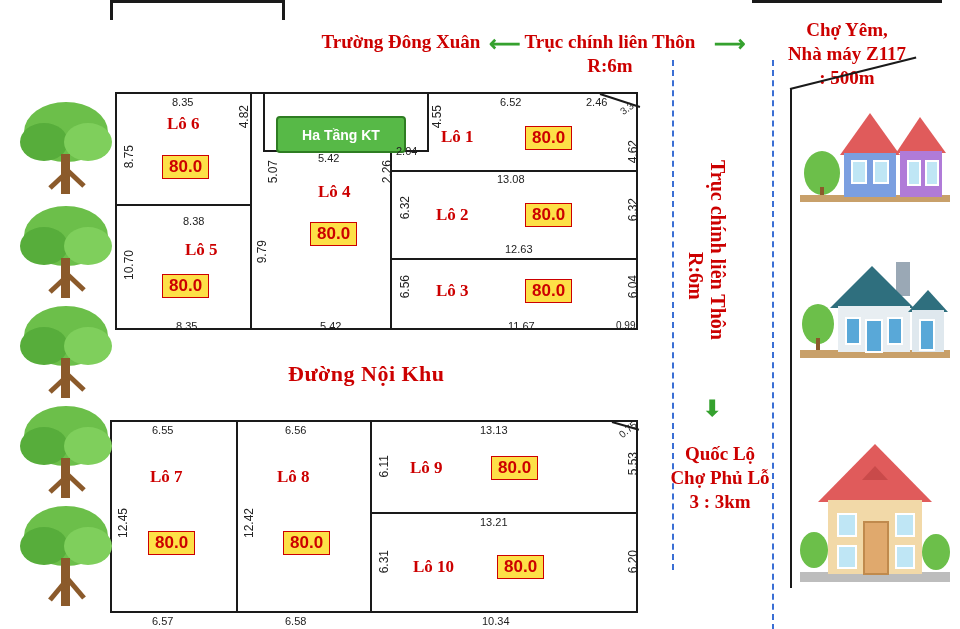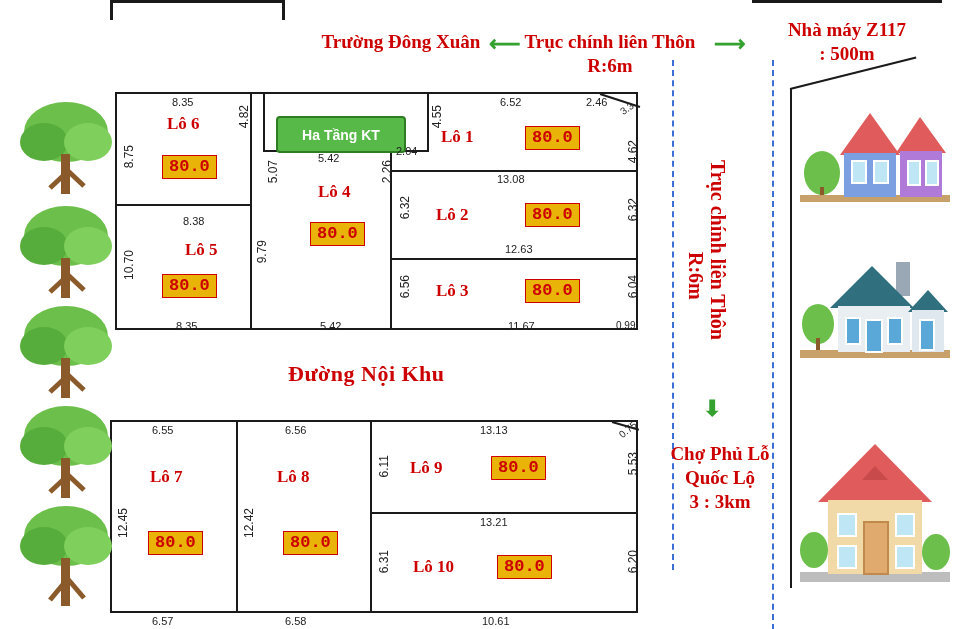--- a/index.html
+++ b/index.html
@@ -22,22 +22,22 @@
   }
   .dim-v{
     color:#222;font-size:12px;font-family:"Liberation Sans", sans-serif;
     writing-mode:vertical-rl; transform:rotate(180deg);
   }
   .lot-label{
     color:#cc0000;font-weight:bold;font-size:17px;
     font-family:"Liberation Serif", serif;
   }
   .area-badge{
-    background:#eab308;color:#cc0000;font-weight:bold;font-size:17px;
-    font-family:Liberation Mono, monospace;
+    background:#fde047;color:#cc0000;font-weight:bold;font-size:17px;
+    font-family:Liberation Sans, sans-serif;
     border:1px solid #cc0000;padding:1px 6px;
     display:inline-block;line-height:1.15;
   }
   .road-label{
     color:#cc0000;font-weight:bold;font-size:22px;
     font-family:"Liberation Serif", serif;letter-spacing:.5px;
   }
   .road-label-v{
     color:#cc0000;font-weight:bold;font-size:20px;
     font-family:"Liberation Serif", serif;
@@ -63,20 +63,21 @@
 <div class="abs arrow-g" style="left:489px;top:33px;">⟵</div>
 
 <div class="abs red-head" style="left:512px;top:30px;text-align:center;width:196px;">
   <div>Trục chính liên Thôn</div>
   <div>R:6m</div>
 </div>
 
 <div class="abs arrow-g" style="left:714px;top:33px;">⟶</div>
 
 <div class="abs red-head" style="left:752px;top:18px;text-align:center;width:190px;">
+  <div>Chợ Yêm,</div>
   <div>Nhà máy Z117</div>
   <div>: 500m</div>
 </div>
 
 <div class="abs plot-line" style="left:110px;top:0px;width:175px;height:3px;"></div>
 <div class="abs plot-line" style="left:110px;top:0px;width:3px;height:20px;"></div>
 <div class="abs plot-line" style="left:282px;top:0px;width:3px;height:20px;"></div>
 <div class="abs plot-line" style="left:752px;top:0px;width:190px;height:3px;"></div>
 
 <div class="abs plot-line" style="left:115px;top:92px;width:523px;height:2px;"></div>
@@ -160,21 +161,21 @@
 <div class="abs dim" style="left:618px;top:424px;font-size:10px;transform:rotate(-40deg);">0.75</div>
 <div class="abs dim-v" style="left:377px;top:455px;">6.11</div>
 <div class="abs dim-v" style="left:626px;top:452px;">5.53</div>
 <div class="abs dim-v" style="left:116px;top:508px;">12.45</div>
 <div class="abs dim-v" style="left:242px;top:508px;">12.42</div>
 <div class="abs dim" style="left:480px;top:516px;">13.21</div>
 <div class="abs dim-v" style="left:377px;top:550px;">6.31</div>
 <div class="abs dim-v" style="left:626px;top:550px;">6.20</div>
 <div class="abs dim" style="left:152px;top:615px;">6.57</div>
 <div class="abs dim" style="left:285px;top:615px;">6.58</div>
-<div class="abs dim" style="left:482px;top:615px;">10.61</div>
+<div class="abs dim" style="left:482px;top:615px;">10.34</div>
 
 <div class="abs lot-label" style="left:150px;top:467px;">Lô 7</div>
 <div class="abs area-badge" style="left:148px;top:531px;">80.0</div>
 
 <div class="abs lot-label" style="left:277px;top:467px;">Lô 8</div>
 <div class="abs area-badge" style="left:283px;top:531px;">80.0</div>
 
 <div class="abs lot-label" style="left:410px;top:458px;">Lô 9</div>
 <div class="abs area-badge" style="left:491px;top:456px;">80.0</div>
 
@@ -183,22 +184,22 @@
 
 <div class="abs" style="left:672px;top:60px;width:0;height:510px;border-left:2px dashed #3b6fd4;"></div>
 <div class="abs" style="left:772px;top:60px;width:0;height:570px;border-left:2px dashed #3b6fd4;"></div>
 
 <div class="abs road-label-v" style="left:706px;top:160px;">Trục chính liên Thôn</div>
 <div class="abs road-label-v" style="left:684px;top:252px;">R:6m</div>
 
 <div class="abs arrow-g" style="left:703px;top:398px;">⬇</div>
 
 <div class="abs red-head" style="left:650px;top:442px;width:140px;text-align:center;">
+  <div>Quốc Lộ</div>
   <div>Chợ Phủ Lỗ</div>
-  <div>Quốc Lộ</div>
   <div>3 : 3km</div>
 </div>
 
 <div class="abs plot-line" style="left:790px;top:88px;width:2px;height:500px;"></div>
 <div class="abs plot-line" style="left:790px;top:88px;width:130px;height:2px;transform:rotate(-14deg);transform-origin:left center;"></div>
 
 <svg class="abs" style="left:18px;top:96px;" width="96" height="100" viewBox="0 0 96 100">
   <ellipse cx="48" cy="36" rx="42" ry="30" fill="#6cbf4a"></ellipse>
   <ellipse cx="26" cy="46" rx="24" ry="19" fill="#57ad3b"></ellipse>
   <ellipse cx="70" cy="46" rx="24" ry="19" fill="#7fcf5c"></ellipse>

